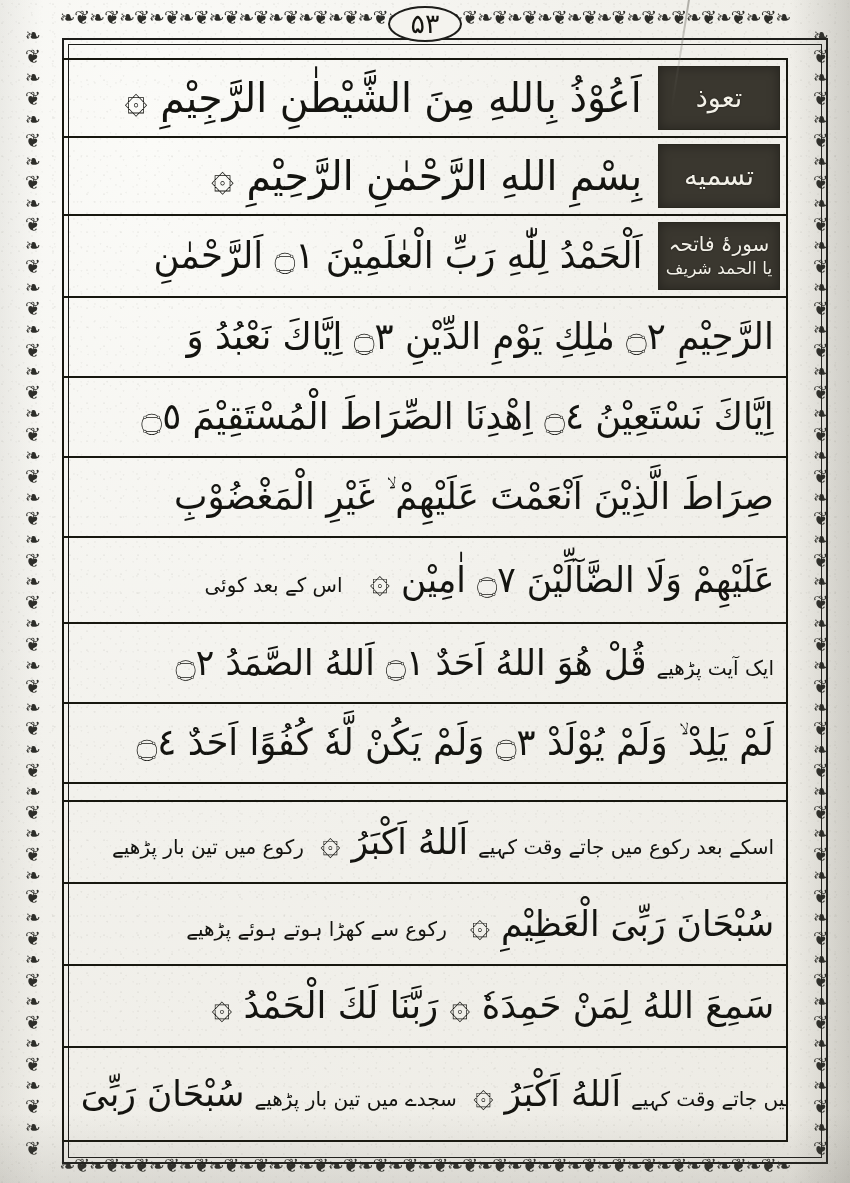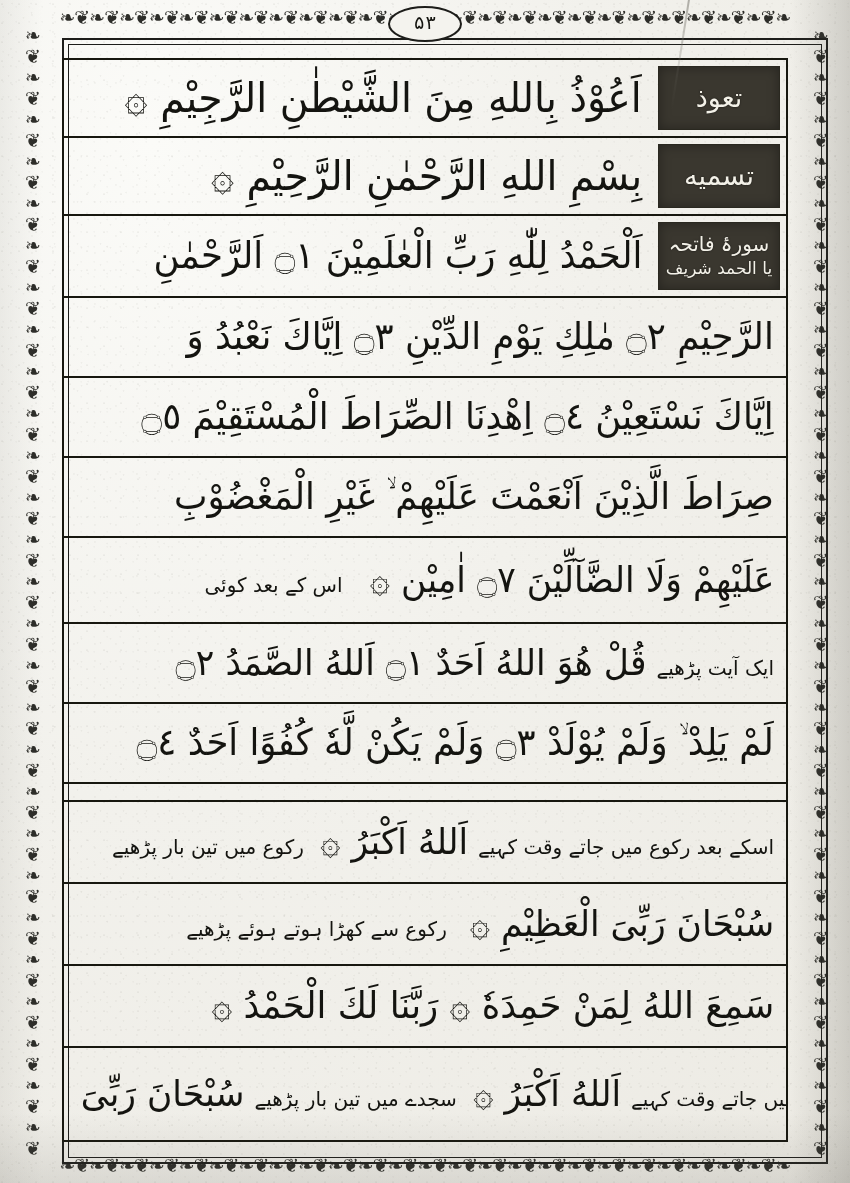--- a/index.html
+++ b/index.html
@@ -105,22 +105,22 @@
     width: 74px; height: 36px;
     border: 2px solid #1d1d1a;
     border-radius: 50%;
     background: #f4f3ee;
     display: flex;
     align-items: center;
     justify-content: center;
     z-index: 6;
   }
   #page-number span {
-    font-family: Liberation Mono, monospace;
-    font-size: 19px;
+    font-family: Liberation Serif, serif;
+    font-size: 27px;
     color: #14140f;
     line-height: 1;
     letter-spacing: 1px;
   }
 
   
   #content {
     position: absolute;
     left: 62px; top: 58px;
     width: 726px; height: 1084px;

